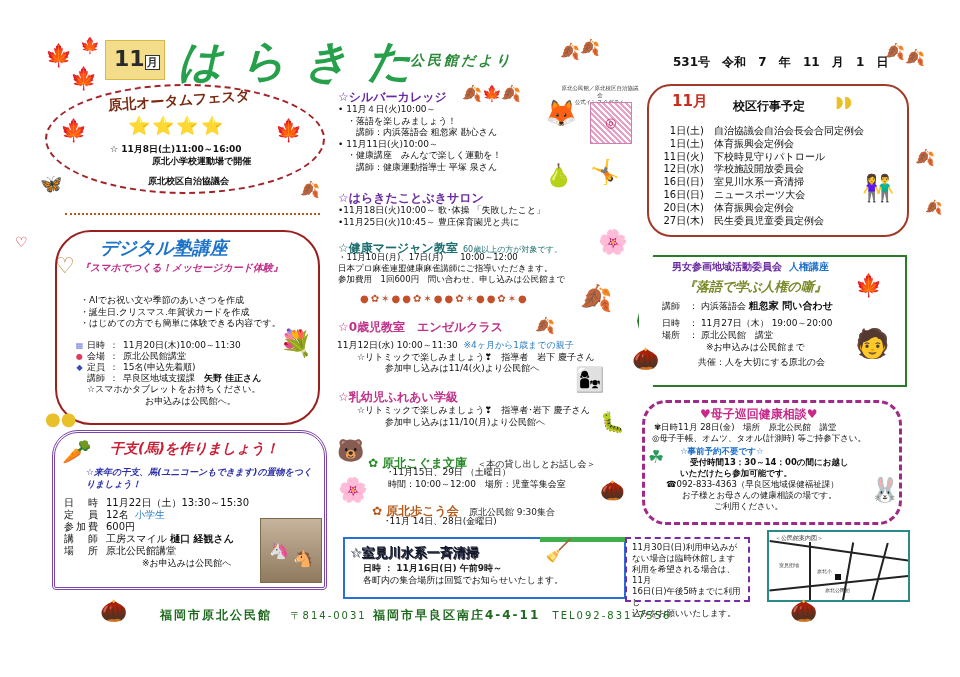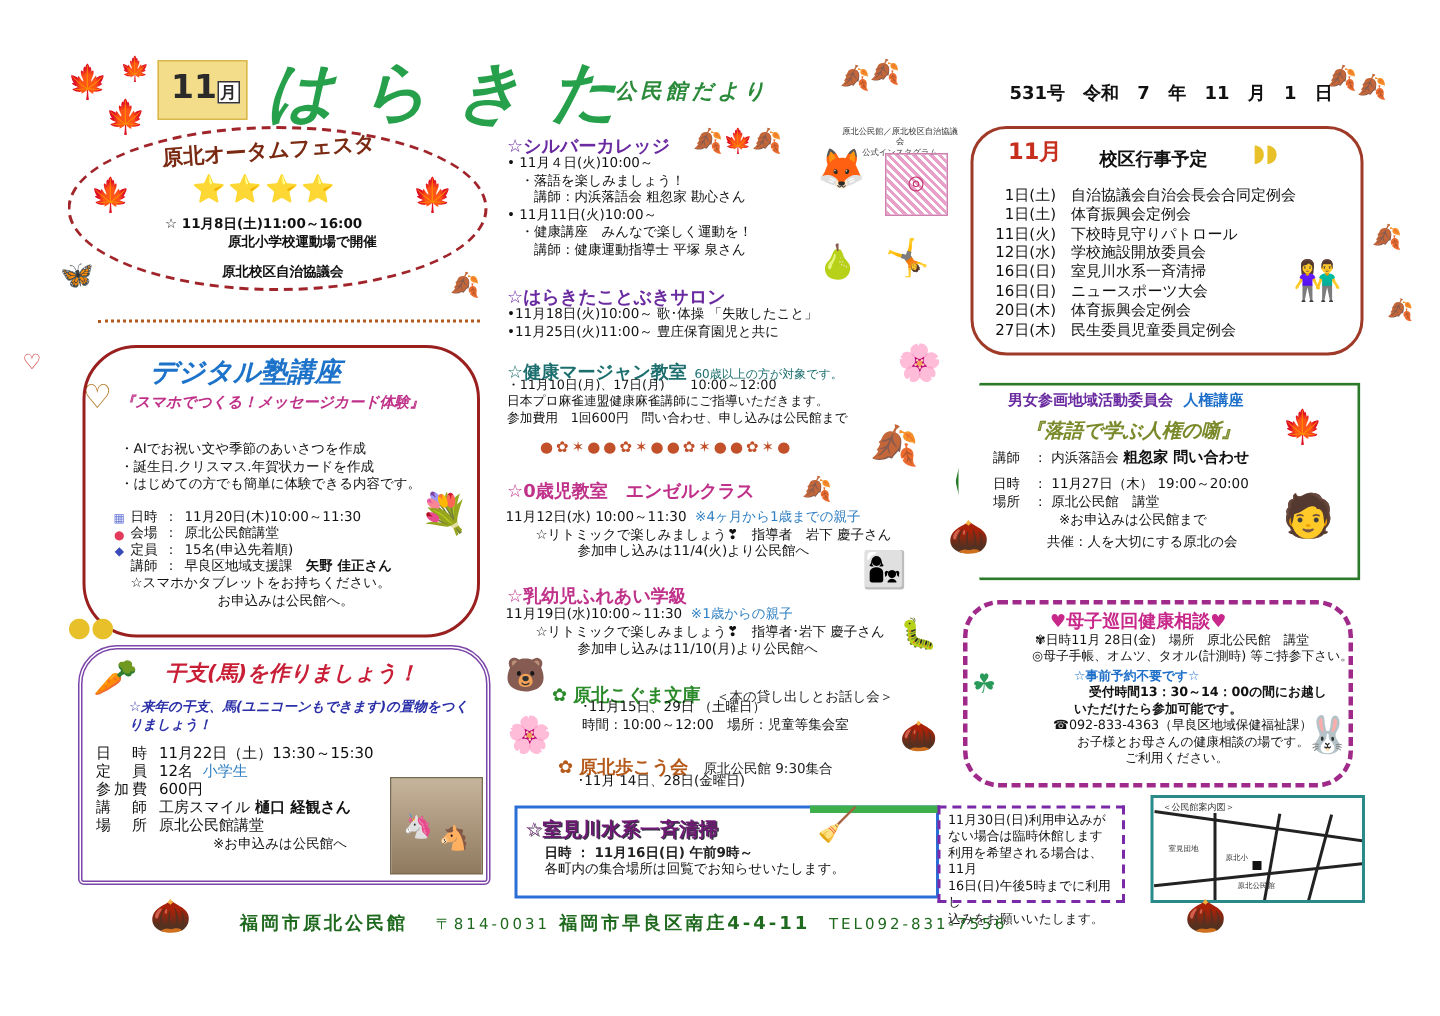--- a/index.html
+++ b/index.html
@@ -49,39 +49,39 @@
   .teal { color: #1d6f6f; }
   .magenta { color: #c0318a; }
   .green-h { color: #2a8a2a; }
   .center-text { font-size: 9px; line-height: 11.5px; color: #111; }
   .blue-note { color: #2d7ec2; }
 
   .divider-leaves { left: 360px; top: 293px; font-size: 10px; letter-spacing: 2px; color: #c2502a; }
 
   .cleanup { left: 343px; top: 537px; width: 283px; height: 62px; border: 2px solid #2a6fd6; }
   .cleanup-strip { left: 540px; top: 537px; width: 86px; height: 5px; background: #3db04b; }
-  .cleanup-title { left: 350px; top: 544px; font: 900 13px "DejaVu Sans", sans-serif; color: #701a75; text-shadow: 1px 1px 0 #334; }
+  .cleanup-title { left: 350px; top: 544px; font: 900 13px "DejaVu Sans", sans-serif; color: #0f172a; text-shadow: 1px 1px 0 #334; }
 
   
   .schedule { left: 647px; top: 84px; width: 262px; height: 153px; border: 2px solid #a03a28; border-radius: 24px; }
   .sched-badge { left: 672px; top: 92px; font: 900 15px "DejaVu Sans", sans-serif; color: #c62f1e; }
   .sched-title { left: 733px; top: 98px; font: 900 12px "DejaVu Sans", sans-serif; color: #111; }
   .sched-list { left: 652px; top: 125px; font-size: 10px; line-height: 12.8px; color: #111; }
   .sched-row { display: flex; }
   .sched-row .d { width: 62px; text-align: right; padding-right: 10px; }
 
   .rights { left: 637px; top: 255px; width: 270px; height: 132px; border: 2px solid #2a7a2a;
             clip-path: polygon(6% 0, 100% 0, 100% 100%, 6% 100%, 0 50%); }
   .rights-head { left: 672px; top: 260px; font: 700 10px "DejaVu Sans", sans-serif; }
   .rights-title { left: 683px; top: 278px; font: italic 900 13px "DejaVu Sans", sans-serif; color: #7a8a2a; }
   .rights-body { left: 662px; top: 300px; font-size: 9px; line-height: 12px; color: #111; }
 
   .health { left: 642px; top: 400px; width: 260px; height: 125px; border: 3px dashed #a02a8a; border-radius: 24px; }
   .health-title { left: 700px; top: 406px; font: 900 12px "DejaVu Sans", sans-serif; color: #c8288a; }
-  .health-body { left: 688px; top: 422px; font-size: 8.5px; line-height: 11px; color: #111; }
+  .health-body { left: 652px; top: 422px; font-size: 8.5px; line-height: 11px; color: #111; }
 
   .closed { left: 625px; top: 537px; width: 125px; height: 65px; border: 2px dashed #7a2aa8; padding: 3px 5px; font-size: 8.5px; line-height: 11px; color: #111; }
   .map { left: 767px; top: 530px; width: 143px; height: 72px; border: 2px solid #2a8a8a; background: #fff; overflow: hidden; }
   .map .road { position: absolute; background: #222; }
   .map-label { position: absolute; font-size: 5px; color: #333; }
 
   .footer { left: 160px; top: 607px; font: 700 12px "DejaVu Sans", sans-serif; color: #1f6a1f; letter-spacing: 2px; white-space: nowrap; }
   .acorn { position: absolute; font-size: 22px; }
 </style>
 </head>
@@ -201,21 +201,21 @@
   <div>原北公民館／原北校区自治協議会</div>
   <div>公式インスタグラム</div>
 </div>
 <div class="abs" style="left:590px;top:102px;width:42px;height:42px;background:repeating-linear-gradient(45deg,#e8a0c8 0 2px,#fff 2px 4px);border:1px solid #d080b0">
   <span style="position:absolute;left:14px;top:12px;font-size:13px;color:#c2306a">◎</span>
 </div>
 
 <div class="abs sec-h purple" style="left:338px;top:190px">☆はらきたことぶきサロン</div>
 <div class="abs center-text" style="left:338px;top:205px">
   <div>•11月18日(火)10:00～ 歌･体操 「失敗したこと」</div>
-  <div>•11月25日(火)11:00～ 豊庄保育園児と共に</div>
+  <div>•11月25日(火)10:45～ 豊庄保育園児と共に</div>
 </div>
 
 <div class="abs" style="left:338px;top:237px;white-space:nowrap">
   <span class="sec-h teal">☆健康マージャン教室</span>
   <span style="font-size:8px;color:#1d6f6f">60歳以上の方が対象です。</span>
 </div>
 <div class="abs center-text" style="left:338px;top:252px;font-size:8.5px;line-height:11px">
   <div>・11月10日(月)、17日(月)　　10:00～12:00</div>
   <div> 日本プロ麻雀連盟健康麻雀講師にご指導いただきます。</div>
   <div>参加費用　1回600円　問い合わせ、申し込みは公民館まで</div>
@@ -228,21 +228,20 @@
 <span class="leaf" style="left:535px;top:318px;font-size:16px">🍂</span>
 <div class="abs center-text" style="left:337px;top:340px">
   <div><span>11月12日(水) 10:00～11:30</span>&nbsp;&nbsp;<span class="blue-note">※4ヶ月から1歳までの親子</span></div>
   <div style="padding-left:20px">☆リトミックで楽しみましょう❣　指導者　岩下 慶子さん</div>
   <div style="padding-left:48px">参加申し込みは11/4(火)より公民館へ</div>
 </div>
 <span class="leaf" style="left:575px;top:368px;font-size:24px">👩‍👧</span>
 
 <div class="abs sec-h magenta" style="left:338px;top:389px">☆乳幼児ふれあい学級</div>
 <div class="abs center-text" style="left:337px;top:405px">
-  <div><span>11月19日(水)10:00～11:30</span>&nbsp;&nbsp;<span class="blue-note">※1歳からの親子</span></div>
   <div style="padding-left:20px">☆リトミックで楽しみましょう❣　指導者･岩下 慶子さん</div>
   <div style="padding-left:48px">参加申し込みは11/10(月)より公民館へ</div>
 </div>
 <span class="leaf" style="left:600px;top:412px;font-size:20px">🐛</span>
 
 <span class="leaf" style="left:337px;top:440px;font-size:22px">🐻</span>
 <div class="abs" style="left:368px;top:452px;white-space:nowrap">
   <span class="sec-h green-h">✿ 原北こぐま文庫</span>&nbsp;
   <span style="font-size:9px">＜本の貸し出しとお話し会＞</span>
 </div>

